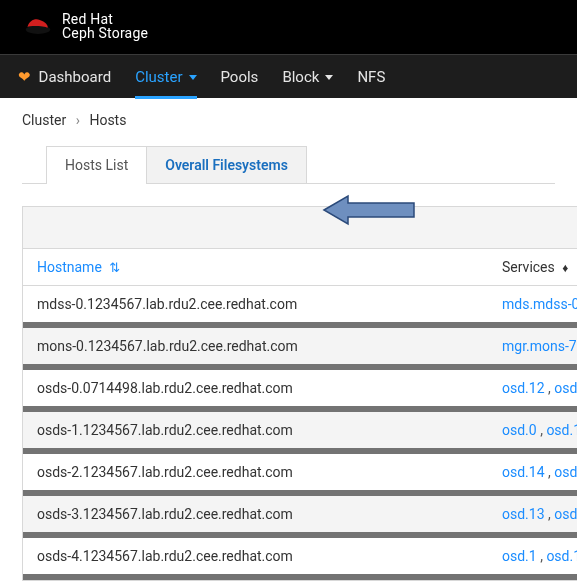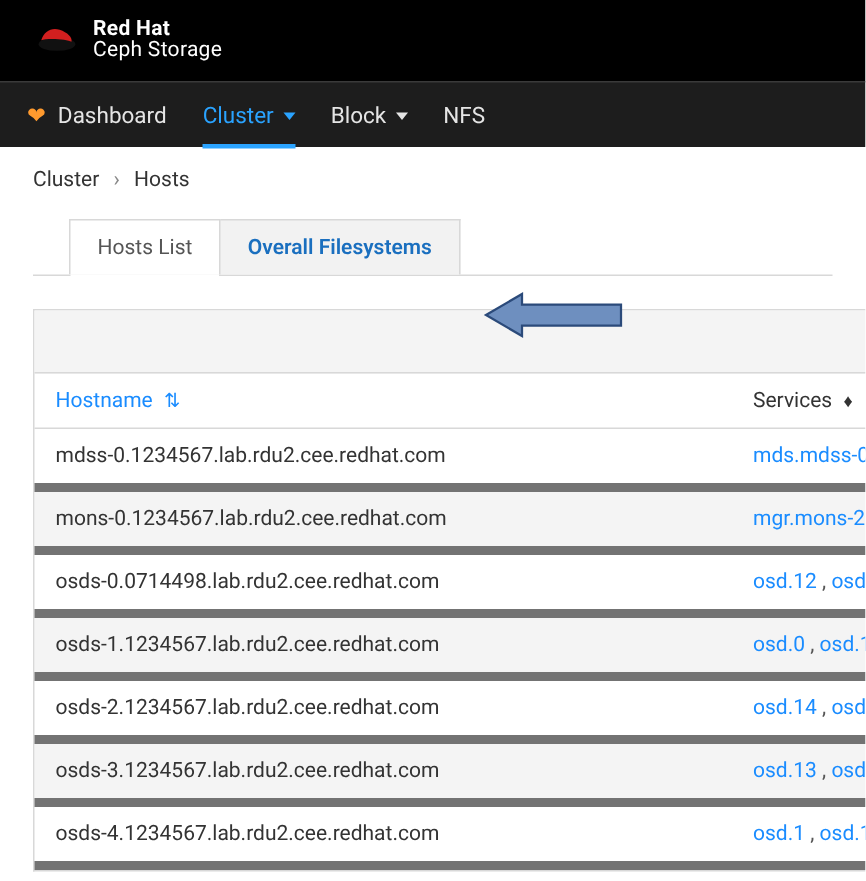--- a/index.html
+++ b/index.html
@@ -23,21 +23,21 @@
   .hat-icon {
     width: 28px;
     height: 20px;
     flex: 0 0 auto;
   }
   .brand-text {
     display: flex;
     flex-direction: column;
     line-height: 1.0;
   }
-  .brand-top { color: #fff; font-weight: 700; font-size: 14px; letter-spacing: .2px; }
+  .brand-top { color: #fff; font-weight: 400; font-size: 14px; letter-spacing: .2px; }
   .brand-bot { color: #fff; font-weight: 400; font-size: 14px; letter-spacing: .2px; }
 
   
   .nav-bar {
     background: #1d1d1d;
     display: flex;
     align-items: center;
     gap: 24px;
     padding: 0 18px;
     height: 44px;
@@ -172,20 +172,23 @@
 </div>
 
 <div class="nav-bar" id="nav">
     <div class="nav-item">
       <span class="heart-icon">❤</span>
       <span>Dashboard</span>
     </div>
     <div class="nav-item active">
       <span>Cluster</span>
       <span class="caret-down"></span>
+    </div>
+    <div class="nav-item">
+      <span>Pools</span>
     </div>
     <div class="nav-item">
       <span>Block</span>
       <span class="caret-down"></span>
     </div>
     <div class="nav-item">
       <span>NFS</span>
     </div>
   </div>
 
@@ -223,21 +226,21 @@
         </th>
       </tr>
     </thead>
     <tbody id="tbody">
         <tr>
           <td>mdss-0.1234567.lab.rdu2.cee.redhat.com</td>
           <td><span class="svc-link">mds.mdss-0</span></td>
         </tr>
         <tr>
           <td>mons-0.1234567.lab.rdu2.cee.redhat.com</td>
-          <td><span class="svc-link">mgr.mons-2</span><span class="svc-sep"> , </span></td>
+          <td><span class="svc-link">mgr.mons-7</span><span class="svc-sep"> , </span></td>
         </tr>
         <tr>
           <td>osds-0.0714498.lab.rdu2.cee.redhat.com</td>
           <td><span class="svc-link">osd.12</span><span class="svc-sep"> , </span><span class="svc-link">osd.2</span></td>
         </tr>
         <tr>
           <td>osds-1.1234567.lab.rdu2.cee.redhat.com</td>
           <td><span class="svc-link">osd.0</span><span class="svc-sep"> , </span><span class="svc-link">osd.10</span></td>
         </tr>
         <tr>

